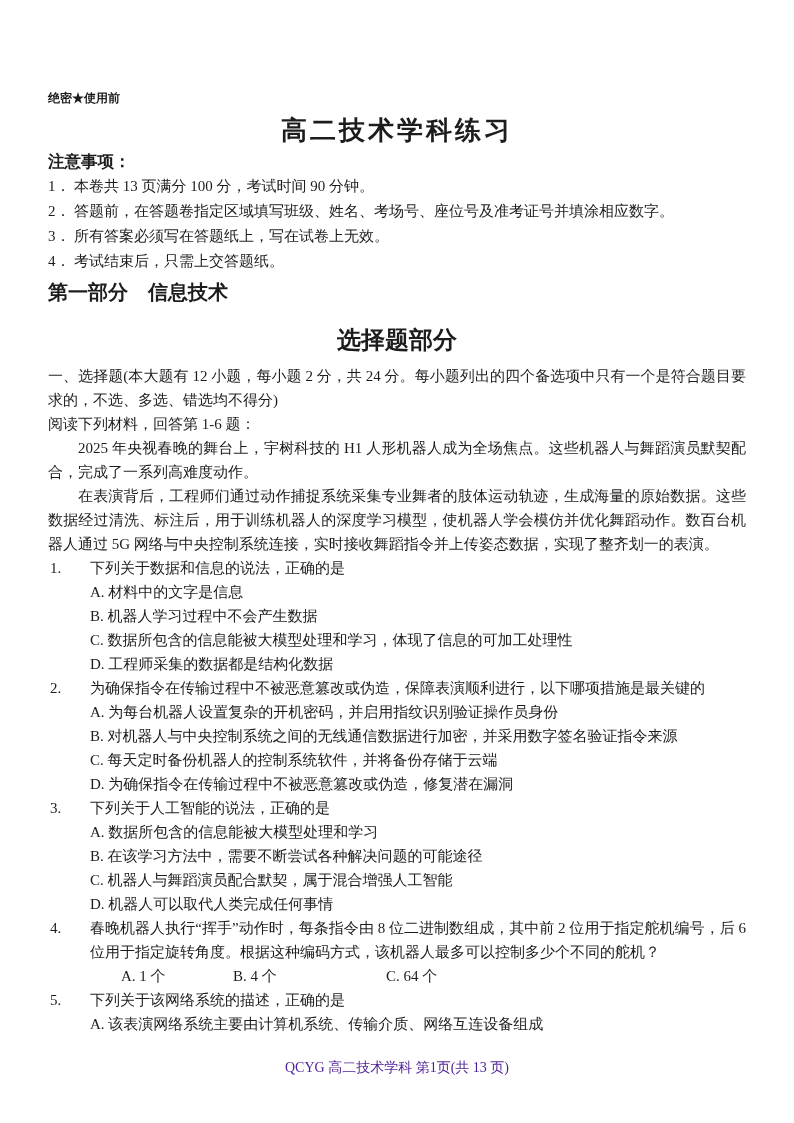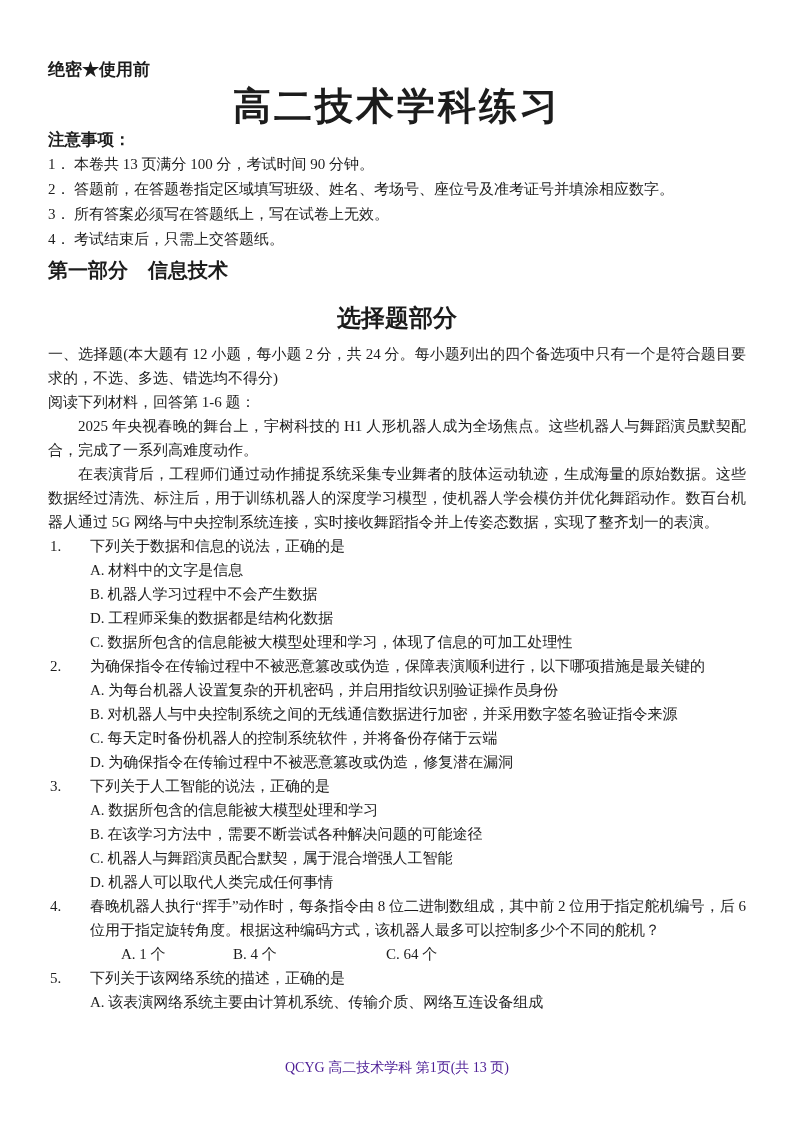--- a/index.html
+++ b/index.html
@@ -10,31 +10,31 @@
     margin: 0 auto;
     background: #ffffff;
     color: #1c1c1c;
     font-family: "Liberation Serif", "DejaVu Serif", serif;
     overflow: hidden;
   }
   .content { padding: 58px 48px 0 48px; }
 
   .classification {
     font-weight: bold;
-    font-size: 17px;
-    line-height: 24px;
+    font-size: 12px;
+    line-height: 24px;
+    margin-top: 28px;
   }
   .doc-title {
     text-align: center;
     font-weight: bold;
-    font-size: 38px;
+    font-size: 26px;
     line-height: 38px;
     letter-spacing: 3px;
-    margin-top: 8px;
-    font-family: Liberation Mono, monospace;
+    margin-top: 2px;
   }
   .notices-heading {
     font-weight: bold;
     font-size: 16.5px;
     line-height: 24px;
     margin-top: 0;
   }
   .notice-item {
     display: flex;
     font-size: 15px;
@@ -142,22 +142,22 @@
       <p>2025 年央视春晚的舞台上，宇树科技的 H1 人形机器人成为全场焦点。这些机器人与舞蹈演员默契配合，完成了一系列高难度动作。</p>
       <p>在表演背后，工程师们通过动作捕捉系统采集专业舞者的肢体运动轨迹，生成海量的原始数据。这些数据经过清洗、标注后，用于训练机器人的深度学习模型，使机器人学会模仿并优化舞蹈动作。数百台机器人通过 5G 网络与中央控制系统连接，实时接收舞蹈指令并上传姿态数据，实现了整齐划一的表演。</p>
     </div>
 
     <div class="question">
       <span class="q-num">1.</span>
       <div class="q-body">
         <div class="q-stem">下列关于数据和信息的说法，正确的是</div>
         <div class="option">A. 材料中的文字是信息</div>
         <div class="option">B. 机器人学习过程中不会产生数据</div>
+        <div class="option">C. 数据所包含的信息能被大模型处理和学习，体现了信息的可加工处理性</div>
         <div class="option">D. 工程师采集的数据都是结构化数据</div>
-        <div class="option">C. 数据所包含的信息能被大模型处理和学习，体现了信息的可加工处理性</div>
       </div>
     </div>
 
     <div class="question">
       <span class="q-num">2.</span>
       <div class="q-body">
         <div class="q-stem">为确保指令在传输过程中不被恶意篡改或伪造，保障表演顺利进行，以下哪项措施是最关键的</div>
         <div class="option">A. 为每台机器人设置复杂的开机密码，并启用指纹识别验证操作员身份</div>
         <div class="option">B. 对机器人与中央控制系统之间的无线通信数据进行加密，并采用数字签名验证指令来源</div>
         <div class="option">C. 每天定时备份机器人的控制系统软件，并将备份存储于云端</div>

